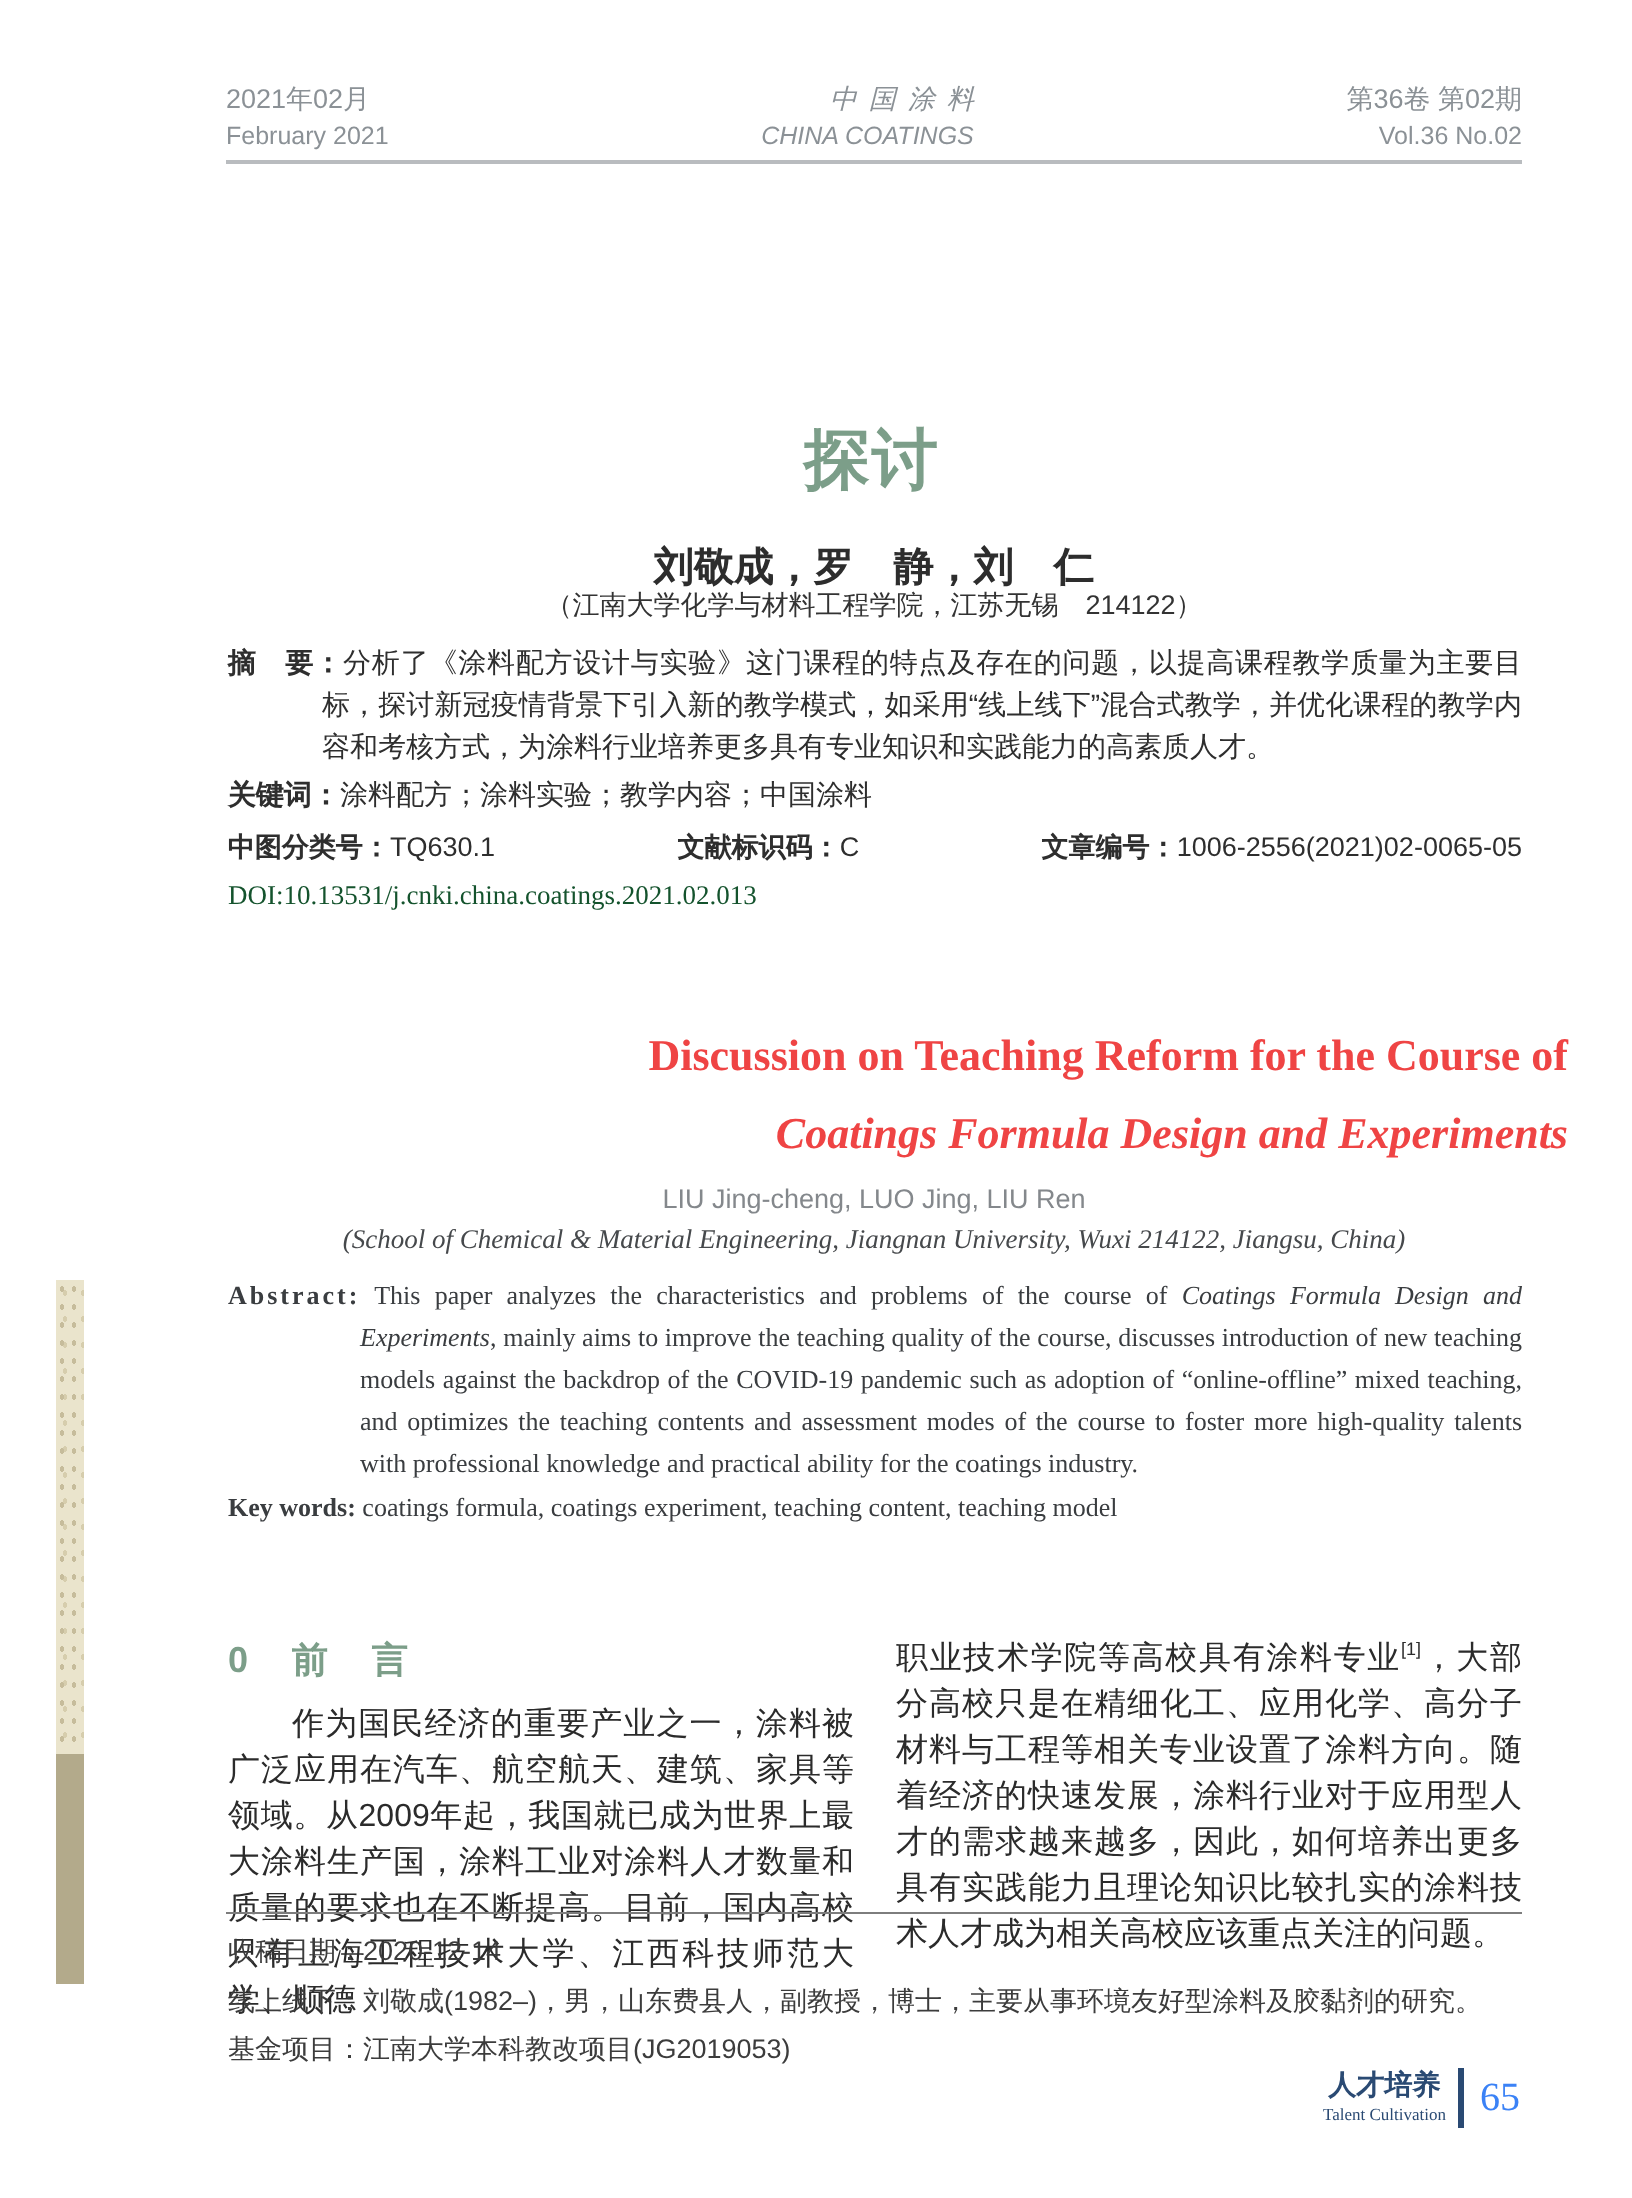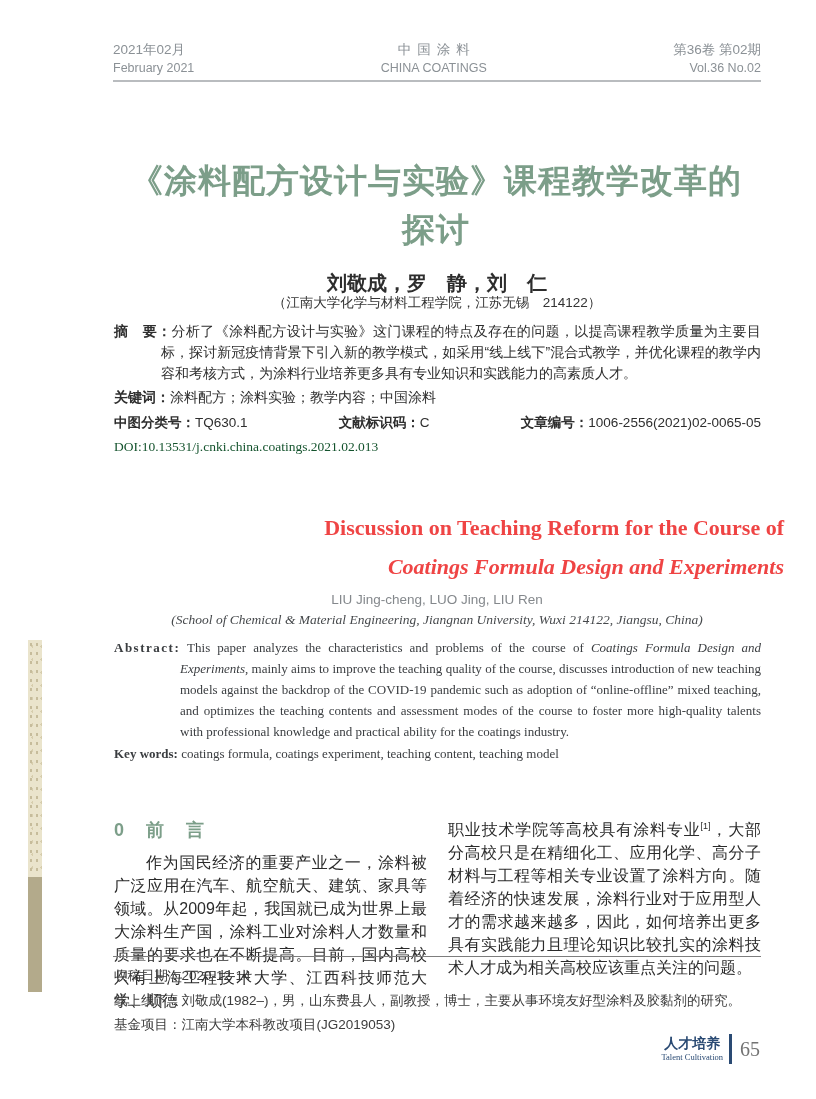--- a/index.html
+++ b/index.html
@@ -20,21 +20,21 @@
 
   
   .header {
     position:absolute; top:41px; left:85px; width:648px; height:37px;
     display:flex; justify-content:space-between; align-items:flex-start;
     border-bottom:2px solid #b9bcbf; padding-bottom:2px;
     color:#8b9196;
   }
   .h-col { line-height:18px; }
   .h-left { text-align:left; }
-  .h-center { text-align:center; }
+  .h-center { text-align:right;font-style:italic; }
   .h-right { text-align:right; }
   .h-cn { font-size:13.5px; }
   .h-cn.spaced { letter-spacing:6px; margin-right:-6px; }
   .h-en { font-size:12.5px; }
 
   
   .title-cn {
     position:absolute; top:156px; left:60px; width:696px; margin:0;
     text-align:center; color:#7c9e89; font-size:33px; font-weight:bold;
     line-height:49px; letter-spacing:1px;
@@ -99,21 +99,21 @@
   
   .foot-sep { position:absolute; top:956px; left:85px; width:648px; border-top:1.5px solid #7d7d7d; }
   .footnotes { position:absolute; top:964px; left:86px; width:647px; font-size:13.5px; line-height:24.5px; color:#3c3c3c; }
 
   
   .page-footer { position:absolute; top:1034px; right:84px; display:flex; align-items:center; }
   .pf-labels { text-align:center; margin-right:6px; }
   .pf-cn { font-family:"Liberation Serif", serif; font-weight:bold; font-size:14px; line-height:16px; color:#2a4a73; }
   .pf-en { font-family:"Liberation Serif", serif; font-size:8.5px; line-height:10px; color:#2a4a73; }
   .pf-bar { width:3px; height:30px; background:#2a4a73; margin-right:8px; }
-  .pf-num { font-family:"Liberation Serif", serif; font-size:20px; color:#737373; }
+  .pf-num { font-family:"Liberation Serif", serif; font-size:20px; color:#3b82f6; }
 </style>
 </head>
 <body>
 
 <div class="page">
 
   <div class="left-strip">
     <div class="strip-light"></div>
     <div class="strip-dark"></div>
   </div>
@@ -127,21 +127,21 @@
       <div class="h-cn spaced">中国涂料</div>
       <div class="h-en">CHINA COATINGS</div>
     </div>
     <div class="h-col h-right">
       <div class="h-cn">第36卷 第02期</div>
       <div class="h-en">Vol.36 No.02</div>
     </div>
   </header>
 
   <h1 class="title-cn">
-    <span>《涂料配方设计与实验》课程教学改革的</span><br>
+    <br>
     <span>探讨</span>
   </h1>
 
   <div class="authors-cn">刘敬成，罗　静，刘　仁</div>
   <div class="affil-cn">（江南大学化学与材料工程学院，江苏无锡　214122）</div>
 
   <div class="front-matter">
     <div class="hang-cn"><span class="lbl">摘　要：</span><span>分析了《涂料配方设计与实验》这门课程的特点及存在的问题，以提高课程教学质量为主要目标，探讨新冠疫情背景下引入新的教学模式，如采用“线上线下”混合式教学，并优化课程的教学内容和考核方式，为涂料行业培养更多具有专业知识和实践能力的高素质人才。</span></div>
     <div class="keywords-cn"><span class="lbl">关键词：</span><span>涂料配方；涂料实验；教学内容；中国涂料</span></div>
     <div class="meta-row">

